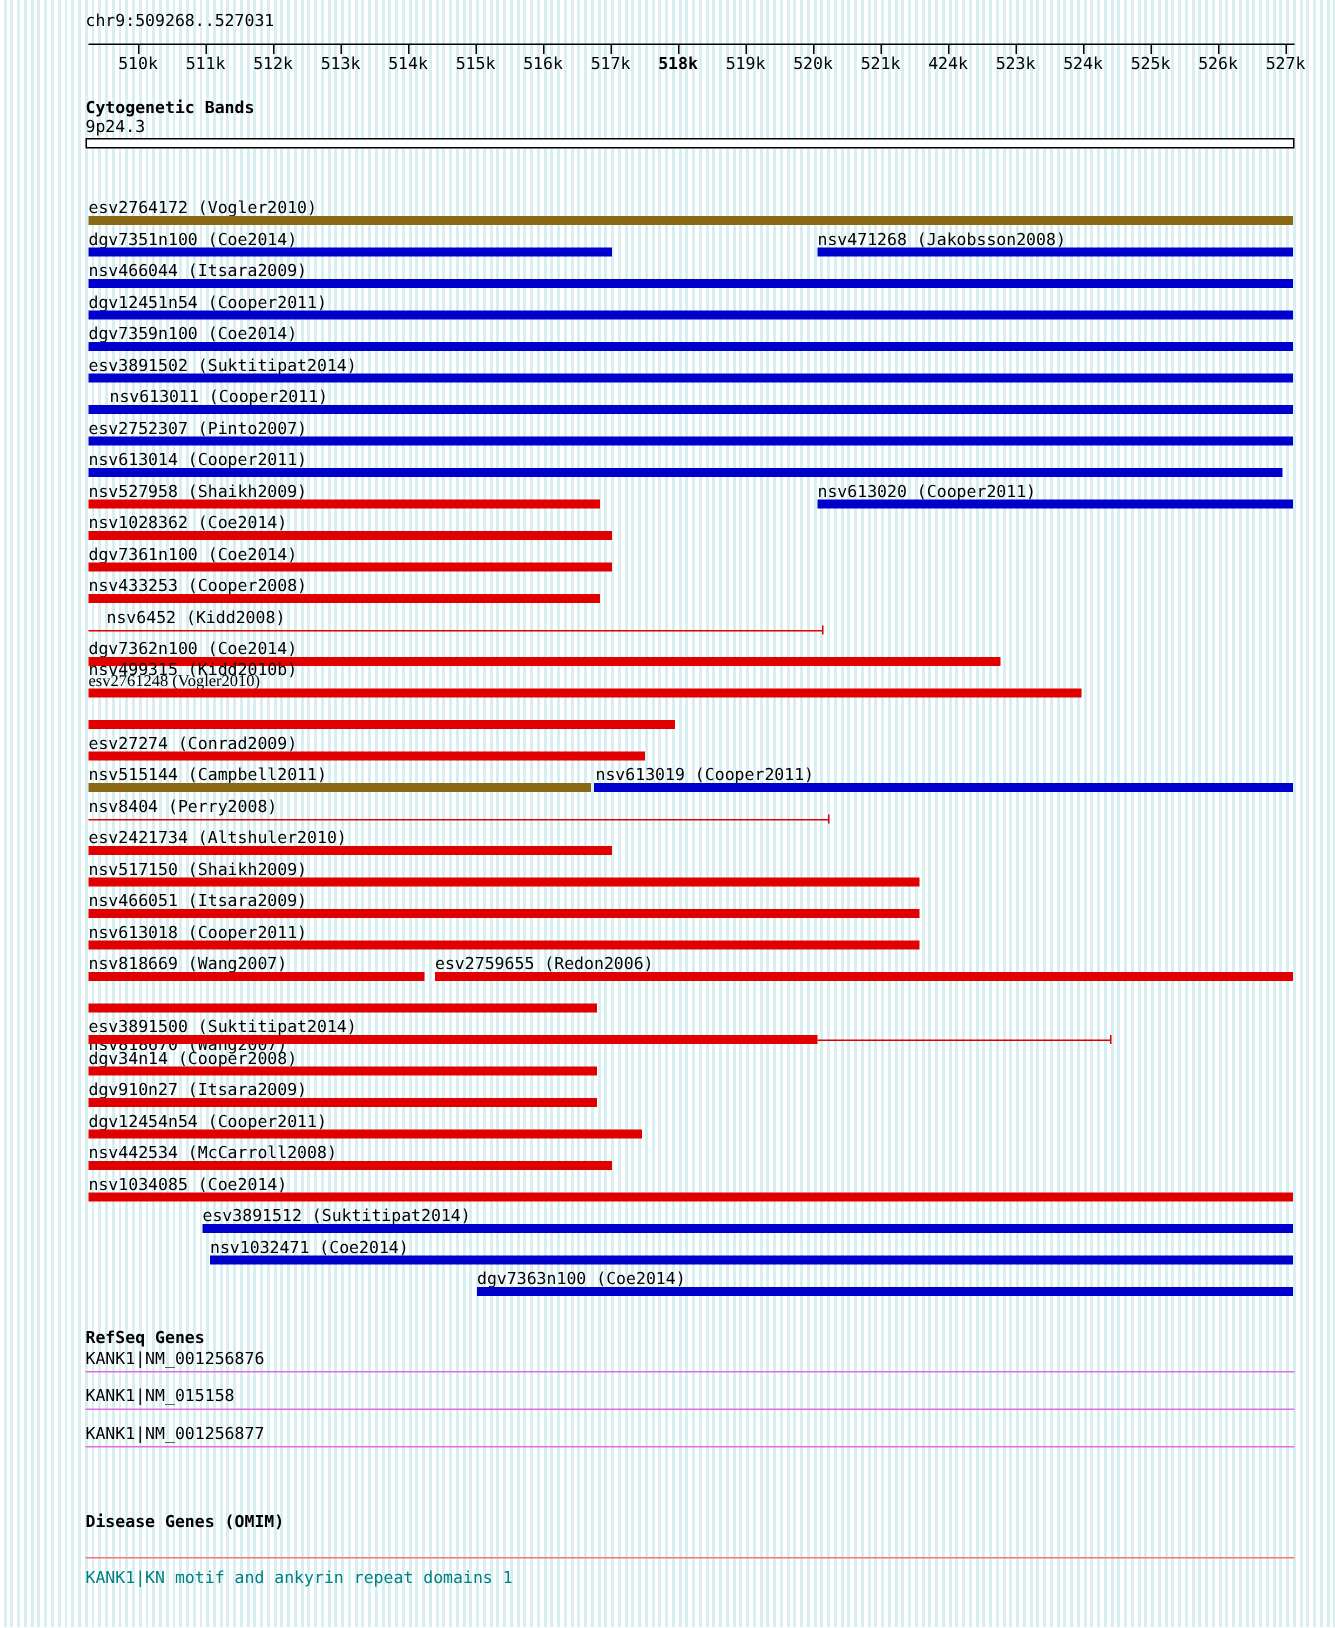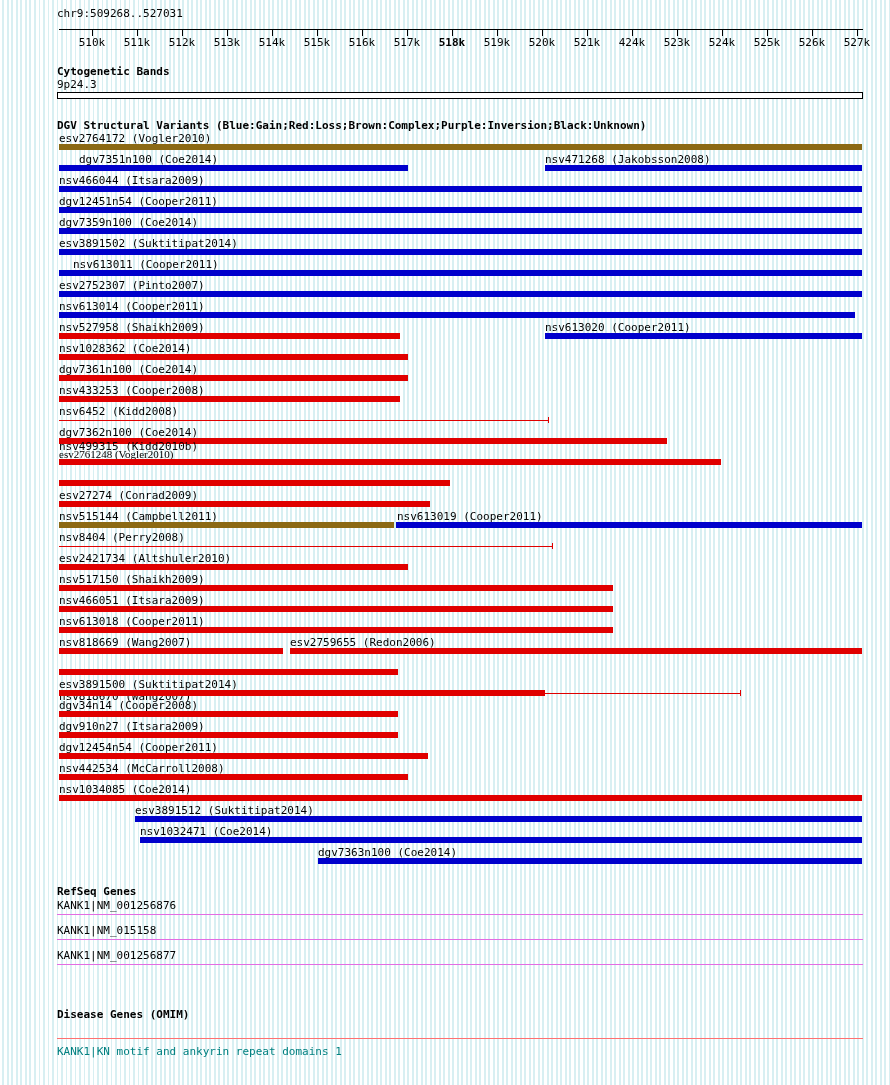--- a/index.html
+++ b/index.html
@@ -67,25 +67,24 @@
       <div class="ruler-tick" style="left: 812px;"></div>
       <div class="ruler-tick-label" style="left: 812px;">526k</div>
       <div class="ruler-tick" style="left: 857px;"></div>
       <div class="ruler-tick-label" style="left: 857px;">527k</div>
     </div>
 
   <div class="hdr" style="left:57px;top:66px">Cytogenetic Bands</div>
   <div class="lbl" style="left:57px;top:79px">9p24.3</div>
   <div class="cytoband-glyph"></div>
 
-  <div class="hdr" style="left:57px;top:120px">DGV Structural Variants (Blue:Gain;Red:Loss;Brown:Complex;Purple:Inversion;Black:Unknown)</div>
   <div id="dgv-rows">
       <div class="feat-label" style="left: 59px; top: 133px;">esv2764172 (Vogler2010)</div>
       <div class="feat-bar" style="left: 59px; top: 144px; width: 803px; background: rgb(139, 105, 20);"></div>
-      <div class="feat-label" style="left: 59px; top: 154px; margin-left: 20px;">dgv7351n100 (Coe2014)</div>
+      <div class="feat-label" style="left: 59px; top: 154px;">dgv7351n100 (Coe2014)</div>
       <div class="feat-bar" style="left: 59px; top: 165px; width: 349px; background: rgb(0, 0, 204);"></div>
       <div class="feat-label" style="left: 545px; top: 154px;">nsv471268 (Jakobsson2008)</div>
       <div class="feat-bar" style="left: 545px; top: 165px; width: 317px; background: rgb(0, 0, 204);"></div>
       <div class="feat-label" style="left: 59px; top: 175px;">nsv466044 (Itsara2009)</div>
       <div class="feat-bar" style="left: 59px; top: 186px; width: 803px; background: rgb(0, 0, 204);"></div>
       <div class="feat-label" style="left: 59px; top: 196px;">dgv12451n54 (Cooper2011)</div>
       <div class="feat-bar" style="left: 59px; top: 207px; width: 803px; background: rgb(0, 0, 204);"></div>
       <div class="feat-label" style="left: 59px; top: 217px;">dgv7359n100 (Coe2014)</div>
       <div class="feat-bar" style="left: 59px; top: 228px; width: 803px; background: rgb(0, 0, 204);"></div>
       <div class="feat-label" style="left: 59px; top: 238px;">esv3891502 (Suktitipat2014)</div>
@@ -99,21 +98,21 @@
       <div class="feat-label" style="left: 59px; top: 322px;">nsv527958 (Shaikh2009)</div>
       <div class="feat-bar" style="left: 59px; top: 333px; width: 341px; background: rgb(224, 0, 0);"></div>
       <div class="feat-label" style="left: 545px; top: 322px;">nsv613020 (Cooper2011)</div>
       <div class="feat-bar" style="left: 545px; top: 333px; width: 317px; background: rgb(0, 0, 204);"></div>
       <div class="feat-label" style="left: 59px; top: 343px;">nsv1028362 (Coe2014)</div>
       <div class="feat-bar" style="left: 59px; top: 354px; width: 349px; background: rgb(224, 0, 0);"></div>
       <div class="feat-label" style="left: 59px; top: 364px;">dgv7361n100 (Coe2014)</div>
       <div class="feat-bar" style="left: 59px; top: 375px; width: 349px; background: rgb(224, 0, 0);"></div>
       <div class="feat-label" style="left: 59px; top: 385px;">nsv433253 (Cooper2008)</div>
       <div class="feat-bar" style="left: 59px; top: 396px; width: 341px; background: rgb(224, 0, 0);"></div>
-      <div class="feat-label" style="left: 59px; top: 406px;">nsv6452 (Kidd2008)</div>
+      <div class="feat-label" style="left: 59px; top: 406px; padding-left: 12px;">nsv6452 (Kidd2008)</div>
       <div class="feat-thin" style="left: 59px; top: 420px; width: 489px; background: rgb(224, 0, 0);"></div>
       <div class="feat-endtick" style="left: 548px; top: 417px; background: rgb(224, 0, 0);"></div>
       <div class="feat-label" style="left: 59px; top: 427px;">dgv7362n100 (Coe2014)</div>
       <div class="feat-bar" style="left: 59px; top: 438px; width: 608px; background: rgb(224, 0, 0);"></div>
       <div class="feat-label" style="left: 59px; top: 448px; font-family: Liberation Serif, serif;">esv2761248 (Vogler2010)</div>
       <div class="feat-bar" style="left: 59px; top: 459px; width: 662px; background: rgb(224, 0, 0);"></div>
       <div class="feat-label" style="left: 59px; top: 441px;">nsv499315 (Kidd2010b)</div>
       <div class="feat-bar" style="left: 59px; top: 480px; width: 391px; background: rgb(224, 0, 0);"></div>
       <div class="feat-label" style="left: 59px; top: 490px;">esv27274 (Conrad2009)</div>
       <div class="feat-bar" style="left: 59px; top: 501px; width: 371px; background: rgb(224, 0, 0);"></div>

